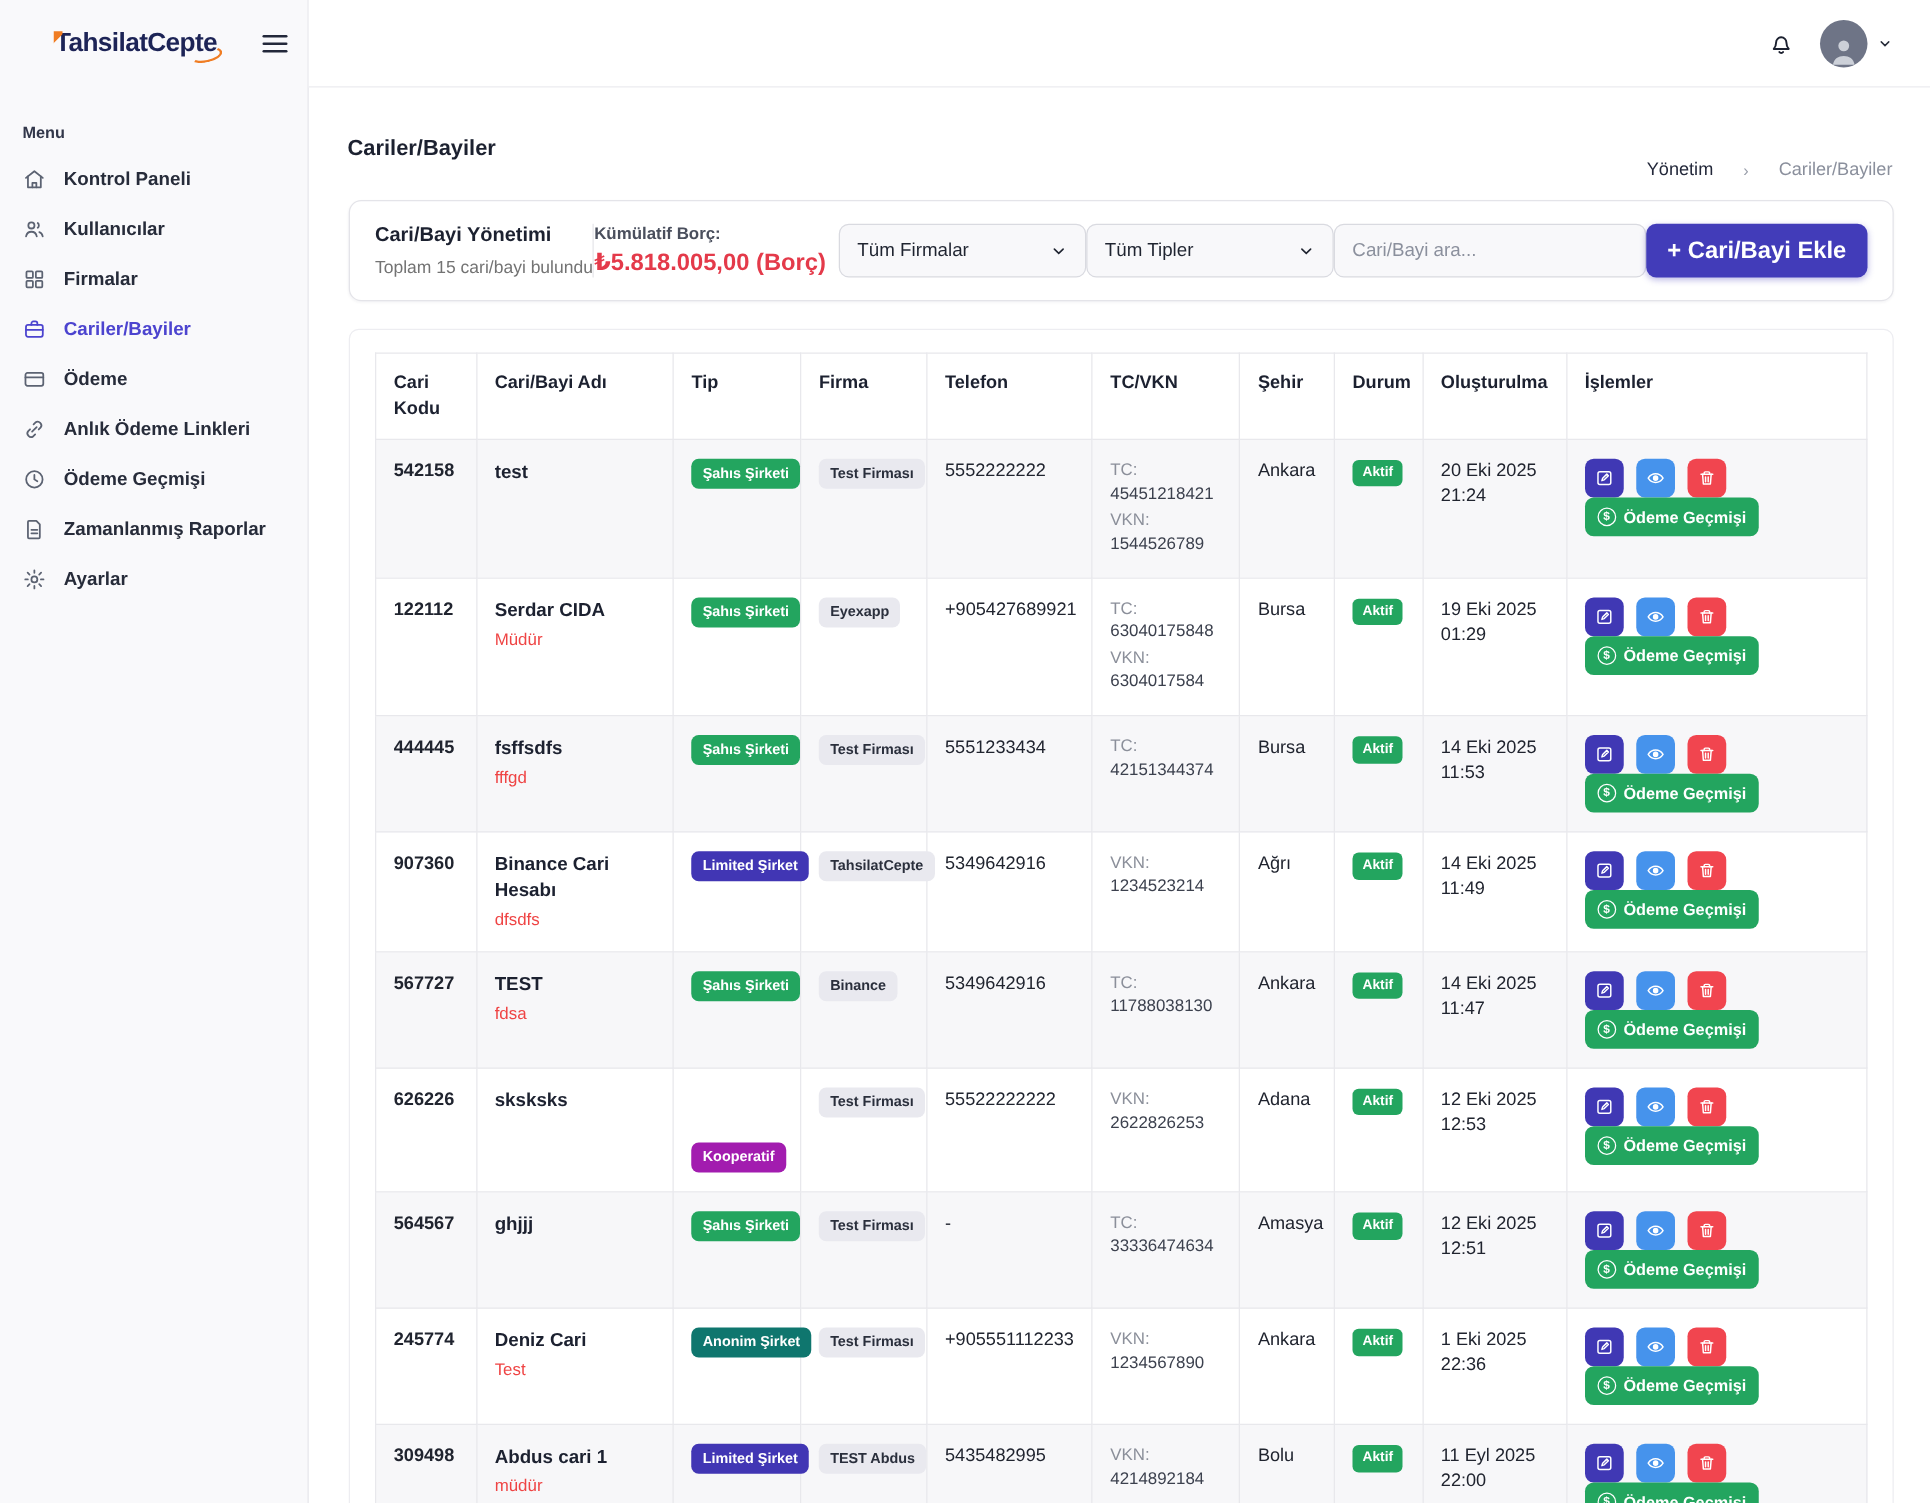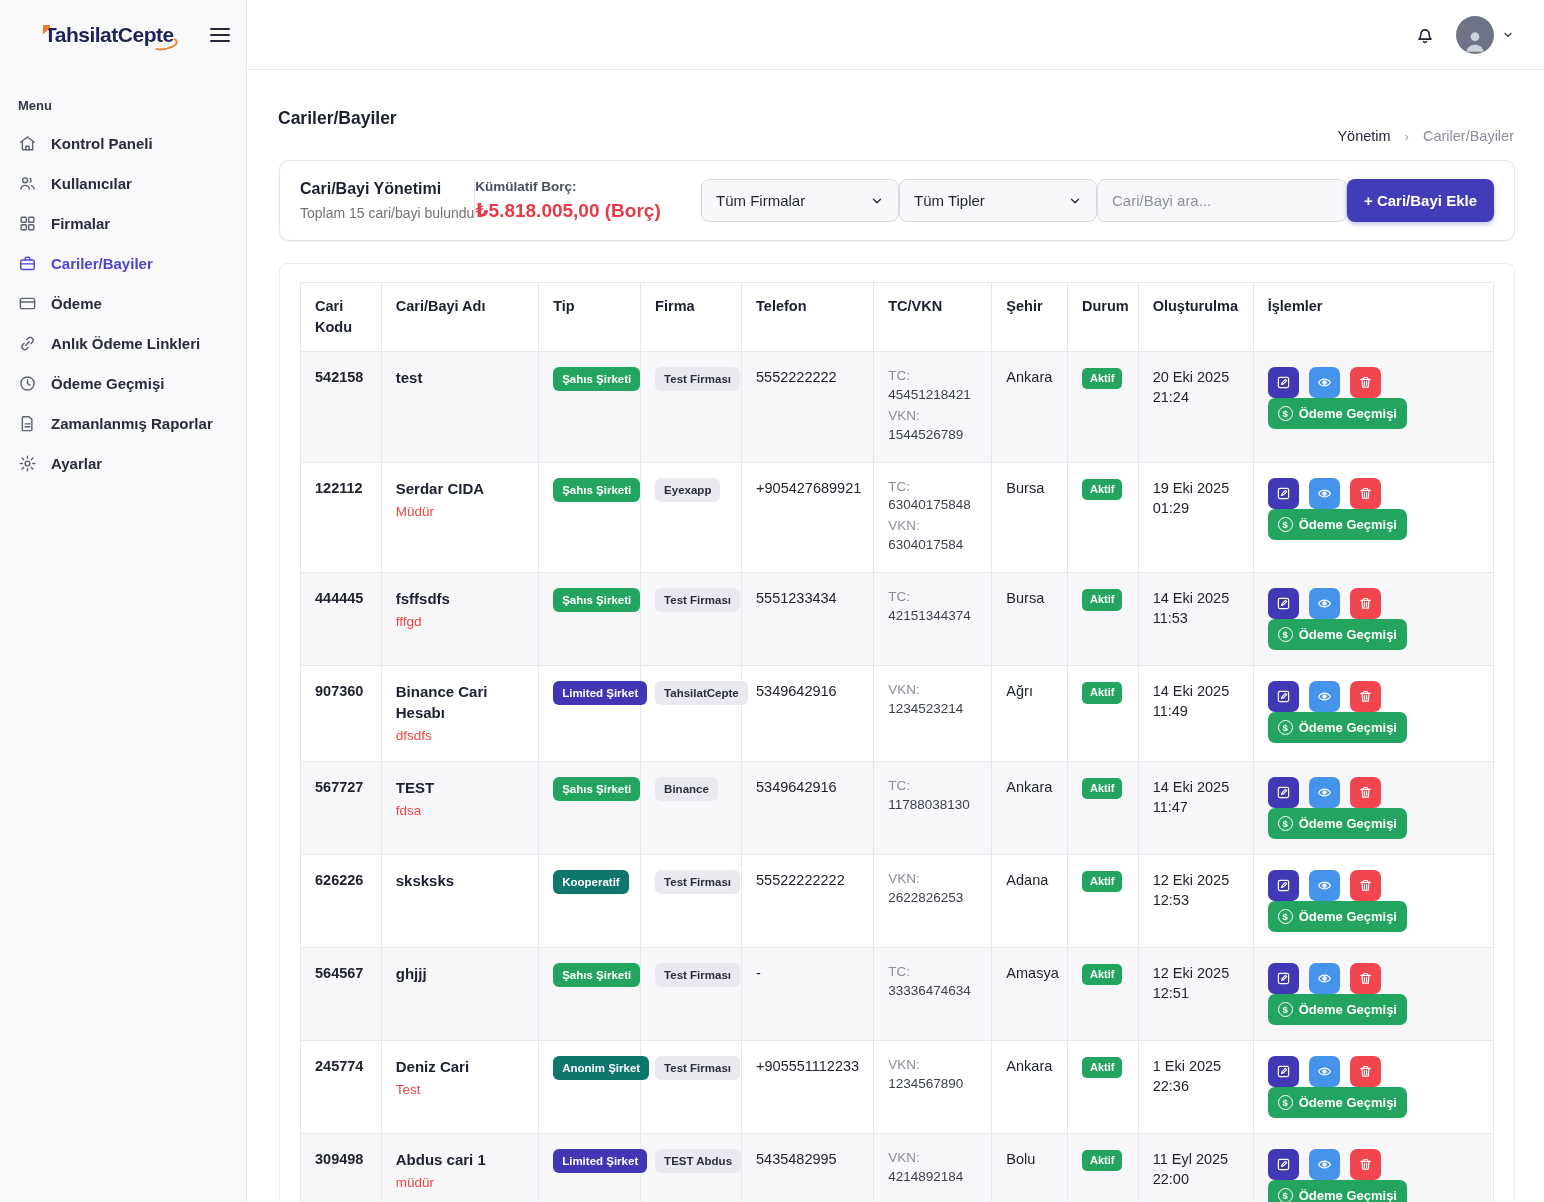--- a/index.html
+++ b/index.html
@@ -36,21 +36,21 @@
   .topbar { height:70px; border-bottom:1px solid #ebebf0; display:flex; align-items:center;
     justify-content:flex-end; gap:20px; padding:0 30px; background:#fff; }
   .bell { width:22px; height:22px; color:#1c2130; cursor:pointer; }
   .avatar-wrap { display:flex; align-items:center; gap:8px; cursor:pointer; }
   .avatar { width:38px; height:38px; border-radius:50%; background:#6e7486; display:flex; align-items:flex-end; justify-content:center; overflow:hidden; }
   .avatar svg { width:26px; height:26px; color:#ccd0d8; }
   .chev-sm { width:12px; height:12px; color:#2a2f3c; }
 
   .page-head { display:flex; align-items:center; justify-content:space-between; padding:22px 30px 14px 31px; }
   .page-title { font-size:17.5px; font-weight:700; color:#1c2130; }
-  .breadcrumb { font-size:14.5px; display:flex; align-items:flex-end; gap:14px;margin-top:36px; }
+  .breadcrumb { font-size:14.5px; display:flex; align-items:flex-end; gap:24px;margin-top:36px; }
   .breadcrumb .bc-root { color:#23283a; cursor:pointer; }
   .breadcrumb .bc-sep { color:#9a9fab; font-size:13px; }
   .breadcrumb .bc-current { color:#8a8f9c; }
 
   .content { padding:2px 29px 20px 32px; flex:1; }
 
   
   .filter-card { border:1px solid #e4e4e9; border-radius:10px; background:#fff;
     box-shadow:0 1px 2px rgba(16,24,40,.04); padding:18px 20px; display:flex; align-items:center; }
   .fc-titleblock .fc-title { font-size:16px; font-weight:700; color:#1c2130; }
@@ -59,36 +59,36 @@
   .fc-debt .debt-label { font-size:13.5px; font-weight:600; color:#4a4f5d; }
   .fc-debt .debt-value { font-size:19px; font-weight:800; color:#e43a4a; margin-top:5px; }
   .fc-spacer { flex:1; }
   .select { width:198px; height:43px; border:1px solid #d9dae0; background:#f8f8fa; border-radius:8px;
     display:flex; align-items:center; justify-content:space-between; padding:0 14px; font-size:15px; color:#1f2430; cursor:pointer; }
   .select .chev { width:14px; height:14px; color:#1f2430; }
   .search-input { width:250px; height:43px; border:1px solid #d9dae0; background:#f8f8fa; border-radius:8px;
     padding:0 14px; font-size:15px; color:#30343f; font-family:inherit; }
   .search-input::placeholder { color:#8b909d; }
   .add-btn { height:43px; background:#423cb9; color:#fff; border:none; border-radius:8px;
-    font-size:15px; font-weight:700; padding:0 17px; cursor:pointer; font-family:inherit; box-shadow:0 2px 5px rgba(66,60,185,.35); }
+    font-size:19px; font-weight:700; padding:0 17px; cursor:pointer; font-family:inherit; box-shadow:0 2px 5px rgba(66,60,185,.35); }
 
   
   .table-card { margin-top:22px; border:1px solid #ededf1; border-radius:8px; background:#fff; padding:18px 20px 6px 20px; }
   table.data { width:100%; border-collapse:collapse; table-layout:fixed; }
   table.data th, table.data td { border:1px solid #e8e8ec; text-align:left; vertical-align:top; }
   table.data th { padding:13px 14px; font-size:14.5px; font-weight:700; color:#1c2130; background:#fff; line-height:1.45; }
   table.data td { padding:15px 14px; font-size:14.5px; line-height:1.4; background:#fff; }
   tr.striped td { background:#f7f7f9; }
   .cell-code { font-weight:700; font-size:15px; }
   .cell-name { font-weight:700; font-size:15px; color:#1c2130; }
   .cell-subname { font-size:13.5px; color:#ef4444; margin-top:4px; }
   .badge { display:inline-block; padding:4px 9px; border-radius:6px; font-size:11.5px; font-weight:700; color:#fff; white-space:nowrap; }
   .badge-green { background:#23a55f; }
   .badge-indigo { background:#4136b4; }
-  .badge-orange { background:#0f766e; }
+  .badge-orange { background:#a21caf;margin-top:44px; }
   .badge-blue { background:#0f766e; }
   .firm-badge { display:inline-block; padding:4px 9px; border-radius:6px; font-size:11.5px; font-weight:700; color:#2a2f3c; background:#e9e9ef; white-space:nowrap; }
   .cell-phone { font-size:15px; color:#20242f; }
   .id-label { font-size:13.5px; color:#8b8f9a; }
   .id-value { font-size:13.5px; color:#3c414e; margin-bottom:2px; word-break:break-all; }
   .status-badge { display:inline-block; padding:3px 8px; border-radius:5px; font-size:11px; font-weight:700; color:#fff; background:#23a55f; }
   .cell-date { font-size:15px;margin-top:44px; }
   .act-btn { width:31px; height:31px; border:none; border-radius:7px; color:#fff; cursor:pointer;
     display:inline-flex; align-items:center; justify-content:center; margin-right:6px; vertical-align:middle; }
   .act-btn svg { width:15px; height:15px; }

